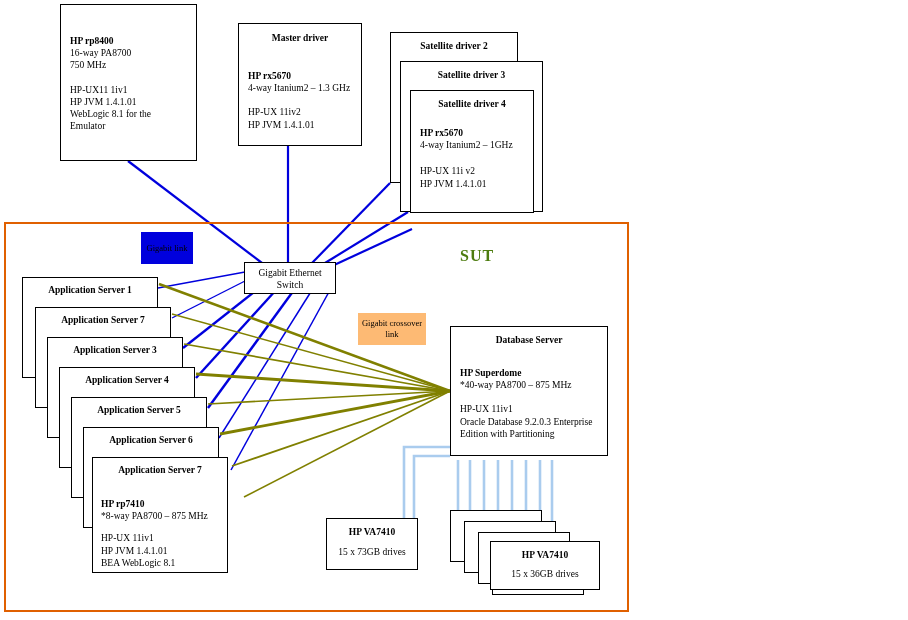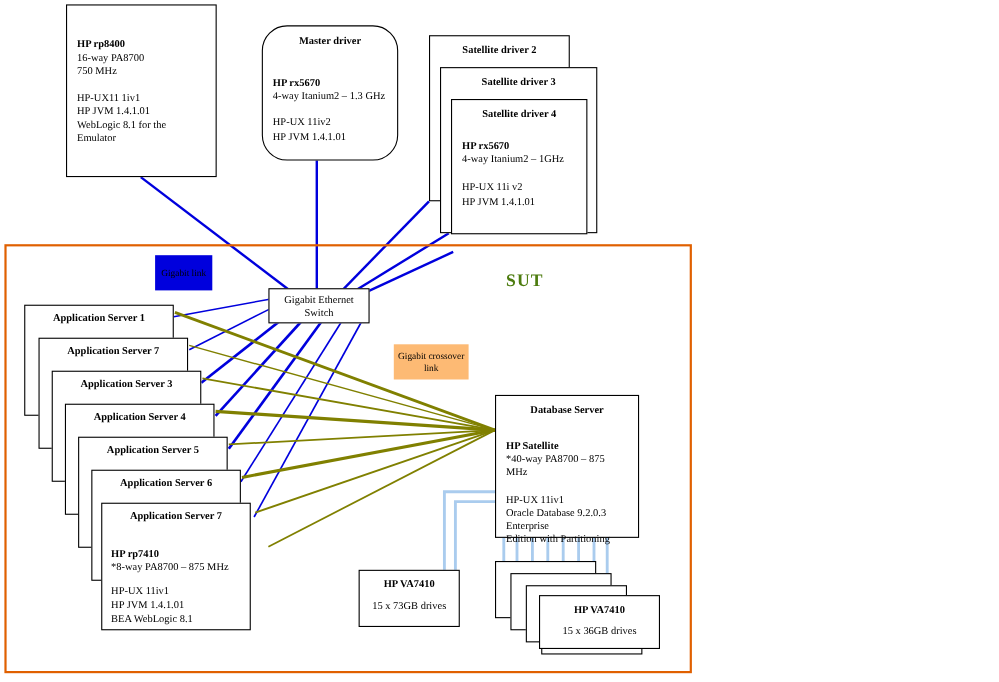--- a/index.html
+++ b/index.html
@@ -164,21 +164,21 @@
   <div class="box" style="left:60px; top:4px; width:137px; height:157px; padding:8px 9px;">
     <span class="body b1" style="margin-top:22px;">HP rp8400</span>
     <span class="body">16-way PA8700
 750 MHz</span>
     <span class="body" style="margin-top:12px;">HP-UX11 1iv1
 HP JVM 1.4.1.01
 WebLogic 8.1 for the
 Emulator</span>
   </div>
 
-  <div class="box" style="left:238px; top:23px; width:124px; height:123px; padding:8px 9px;border-radius:23px;">
+  <div class="box" style="left:238px; top:23px; width:124px; height:123px; padding:8px 9px;">
     <span class="title">Master driver</span>
     <span class="body b1" style="margin-top:26px;">HP rx5670</span>
     <span class="body">4-way Itanium2 – 1.3 GHz</span>
     <span class="body" style="margin-top:12px;">HP-UX 11iv2
 HP JVM 1.4.1.01</span>
   </div>
 
   <div class="box" style="left:390px; top:32px; width:128px; height:151px; padding:7px 9px;">
     <span class="title">Satellite driver 2</span>
   </div>
@@ -225,23 +225,23 @@
   </div>
   <div class="box" style="left:92px; top:457px; width:136px; height:116px; padding:6px 8px; z-index:8;">
     <span class="title">Application Server 7</span>
     <span class="body b1" style="margin-top:22px;">HP rp7410</span>
     <span class="body">*8-way PA8700 – 875 MHz</span>
     <span class="body" style="margin-top:10px;">HP-UX 11iv1
 HP JVM 1.4.1.01
 BEA WebLogic 8.1</span>
   </div>
 
-  <div class="box" style="left:450px; top:326px; width:131px; height:130px; padding:7px 9px; z-index:5;margin-top:33px;">
+  <div class="box" style="left:450px; top:326px; width:158px; height:130px; padding:7px 9px; z-index:5;">
     <span class="title">Database Server</span>
-    <span class="body b1" style="margin-top:21px;">HP Satellite</span>
+    <span class="body b1" style="margin-top:21px;">HP Superdome</span>
     <span class="body">*40-way PA8700 – 875 MHz</span>
     <span class="body" style="margin-top:12px;">HP-UX 11iv1
 Oracle Database 9.2.0.3 Enterprise
 Edition with Partitioning</span>
   </div>
 
   <div class="box" style="left:326px; top:518px; width:92px; height:52px; padding:7px 4px; z-index:7;">
     <span class="title">HP VA7410</span>
     <span class="body centered" style="margin-top:8px;">15 x 73GB drives</span>
   </div>

